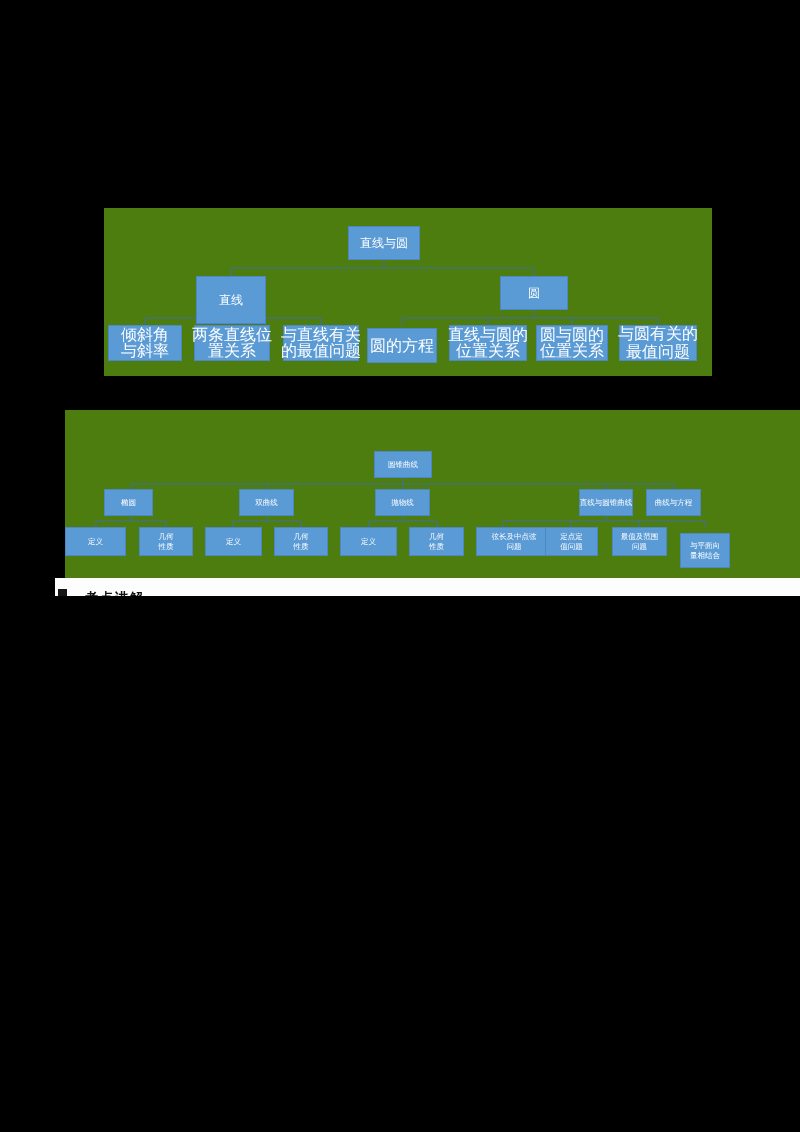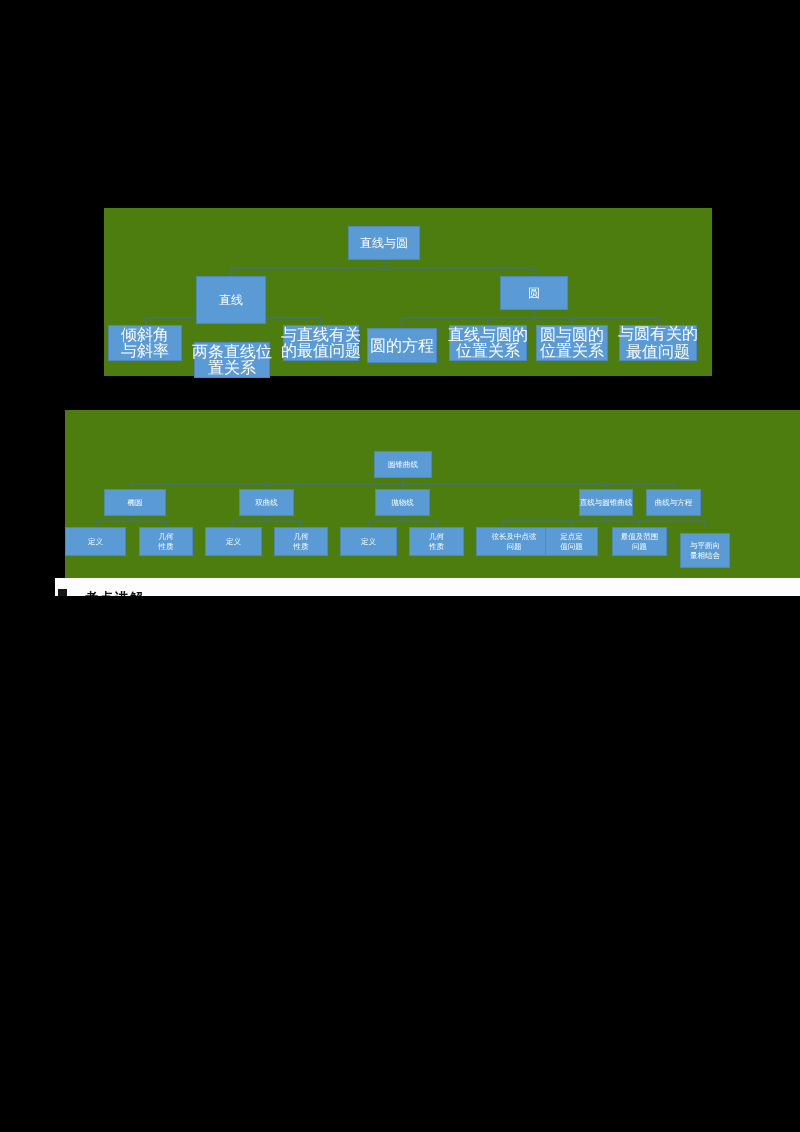--- a/index.html
+++ b/index.html
@@ -64,21 +64,21 @@
     <span>直线</span>
   </div>
   <div class="node lvl2" style="left:396px;top:68px;width:68px;height:34px;">
     <span>圆</span>
   </div>
 
   <div class="node" style="left:4px;top:117px;width:74px;height:36px;">
     <span>倾斜角</span>
     <span>与斜率</span>
   </div>
-  <div class="node" style="left:90px;top:117px;width:76px;height:36px;margin-top:17px;">
+  <div class="node" style="left:90px;top:117px;width:76px;height:36px;">
     <span>两条直线位</span>
     <span>置关系</span>
   </div>
   <div class="node" style="left:179px;top:117px;width:76px;height:36px;">
     <span>与直线有关</span>
     <span>的最值问题</span>
   </div>
   <div class="node" style="left:263px;top:120px;width:70px;height:35px;">
     <span>圆的方程</span>
   </div>
@@ -127,21 +127,21 @@
     <line x1="438" y1="111" x2="438" y2="117"></line>
     <line x1="506" y1="111" x2="506" y2="117"></line>
     <line x1="574" y1="111" x2="574" y2="117"></line>
     <line x1="640" y1="111" x2="640" y2="117"></line>
   </svg>
 
   <div class="node" style="left:309px;top:41px;width:58px;height:27px;">
     <span>圆锥曲线</span>
   </div>
 
-  <div class="node" style="left:39px;top:79px;width:62px;height:27px;">
+  <div class="node" style="left:39px;top:79px;width:49px;height:27px;">
     <span>椭圆</span>
   </div>
   <div class="node" style="left:174px;top:79px;width:55px;height:27px;">
     <span>双曲线</span>
   </div>
   <div class="node" style="left:310px;top:79px;width:55px;height:27px;">
     <span>抛物线</span>
   </div>
   <div class="node" style="left:514px;top:79px;width:54px;height:27px;">
     <span>直线与圆锥曲线</span>

